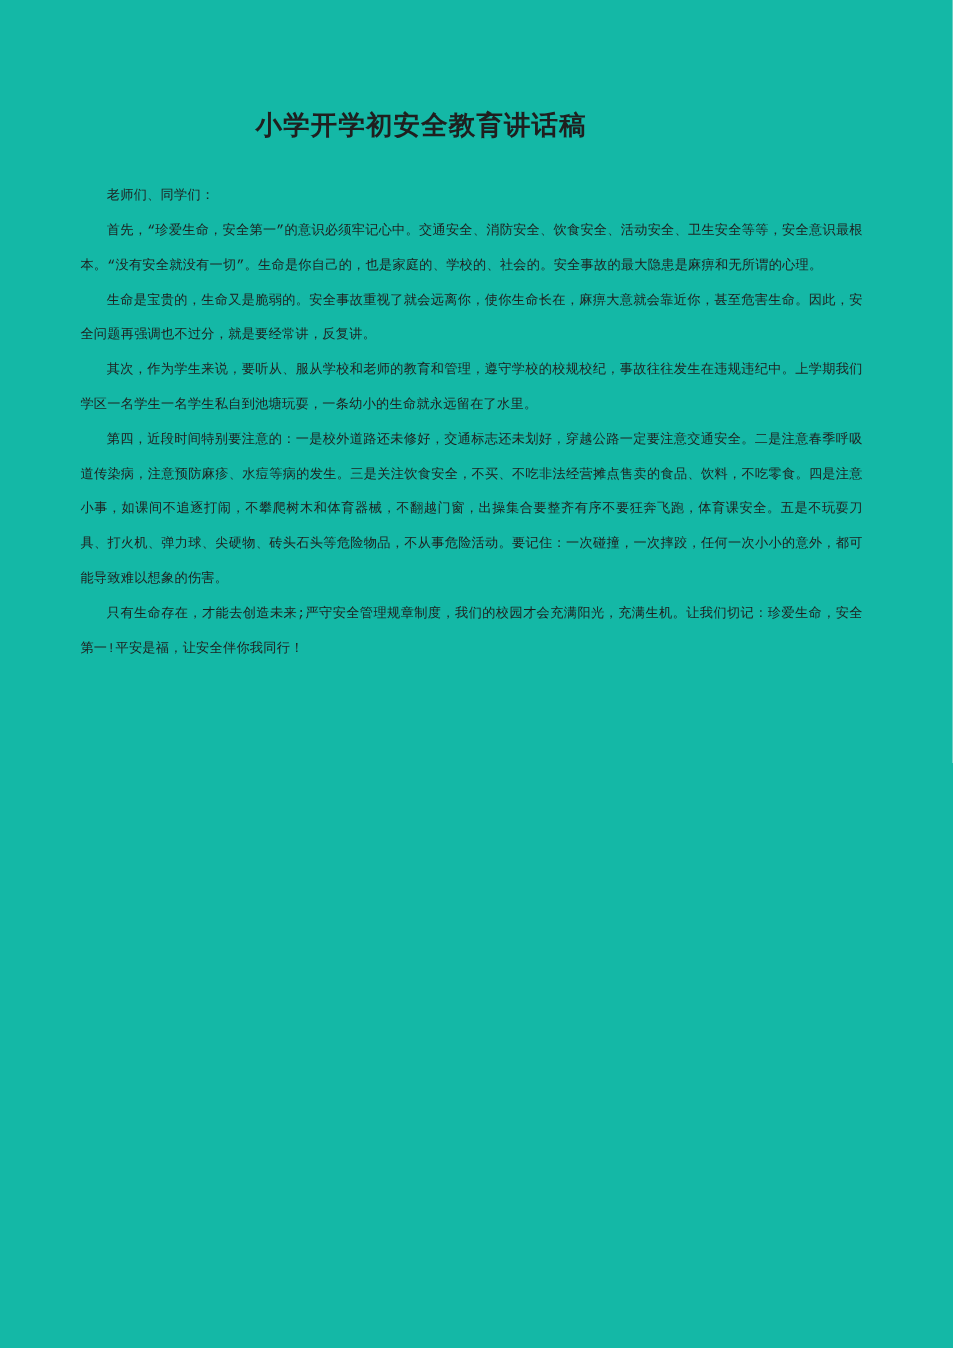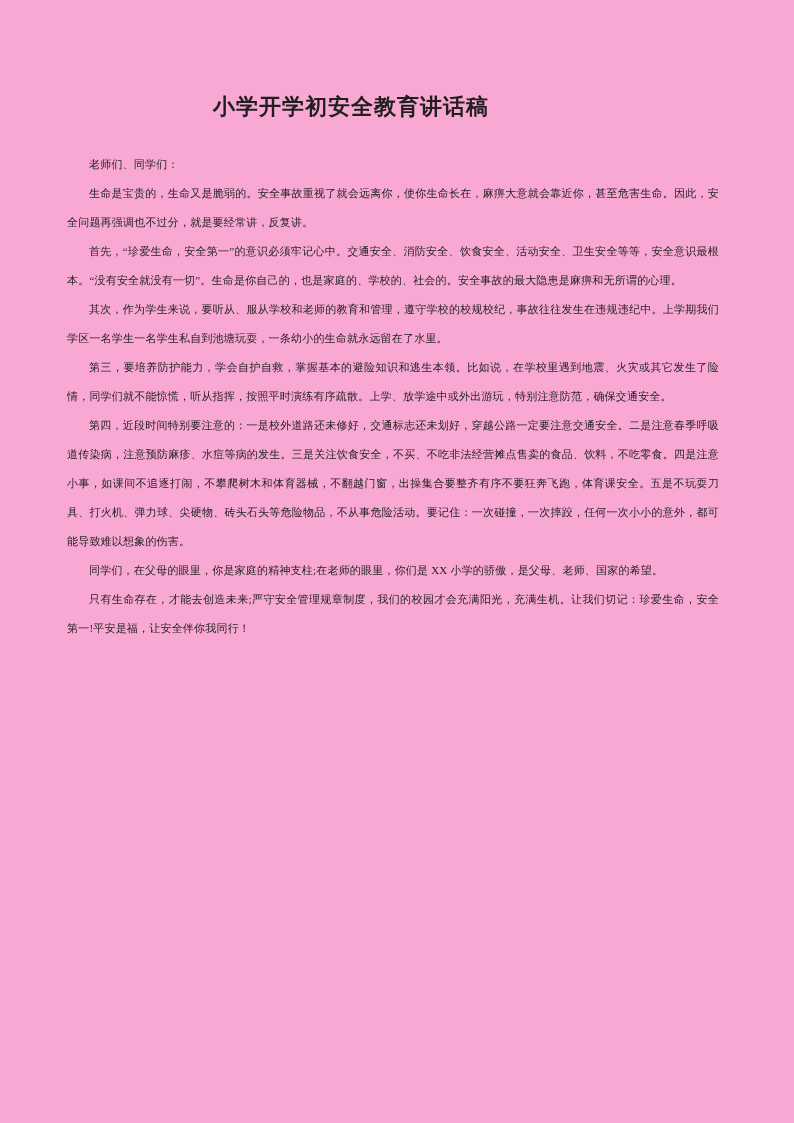--- a/index.html
+++ b/index.html
@@ -32,26 +32,24 @@
     line-height: 29px;
     text-align: justify;
     text-indent: 2em;
     letter-spacing: 0.2px;
     word-break: break-all;
   }
 </style>
 </head>
 <body>
 
-<div class="page" style="background: #f9a8d4; color: rgb(31, 31, 31);">
+<div class="page" style="background: #14b8a6; color: rgb(31, 31, 31); font-family: Liberation Mono, monospace;">
   <h1 class="doc-title">小学开学初安全教育讲话稿</h1>
 
   <div class="doc-body">
     <p>老师们、同学们：</p>
+    <p>首先，“珍爱生命，安全第一”的意识必须牢记心中。交通安全、消防安全、饮食安全、活动安全、卫生安全等等，安全意识最根本。“没有安全就没有一切”。生命是你自己的，也是家庭的、学校的、社会的。安全事故的最大隐患是麻痹和无所谓的心理。</p>
     <p>生命是宝贵的，生命又是脆弱的。安全事故重视了就会远离你，使你生命长在，麻痹大意就会靠近你，甚至危害生命。因此，安全问题再强调也不过分，就是要经常讲，反复讲。</p>
-    <p>首先，“珍爱生命，安全第一”的意识必须牢记心中。交通安全、消防安全、饮食安全、活动安全、卫生安全等等，安全意识最根本。“没有安全就没有一切”。生命是你自己的，也是家庭的、学校的、社会的。安全事故的最大隐患是麻痹和无所谓的心理。</p>
     <p>其次，作为学生来说，要听从、服从学校和老师的教育和管理，遵守学校的校规校纪，事故往往发生在违规违纪中。上学期我们学区一名学生一名学生私自到池塘玩耍，一条幼小的生命就永远留在了水里。</p>
-    <p>第三，要培养防护能力，学会自护自救，掌握基本的避险知识和逃生本领。比如说，在学校里遇到地震、火灾或其它发生了险情，同学们就不能惊慌，听从指挥，按照平时演练有序疏散。上学、放学途中或外出游玩，特别注意防范，确保交通安全。</p>
     <p>第四，近段时间特别要注意的：一是校外道路还未修好，交通标志还未划好，穿越公路一定要注意交通安全。二是注意春季呼吸道传染病，注意预防麻疹、水痘等病的发生。三是关注饮食安全，不买、不吃非法经营摊点售卖的食品、饮料，不吃零食。四是注意小事，如课间不追逐打闹，不攀爬树木和体育器械，不翻越门窗，出操集合要整齐有序不要狂奔飞跑，体育课安全。五是不玩耍刀具、打火机、弹力球、尖硬物、砖头石头等危险物品，不从事危险活动。要记住：一次碰撞，一次摔跤，任何一次小小的意外，都可能导致难以想象的伤害。</p>
-    <p>同学们，在父母的眼里，你是家庭的精神支柱;在老师的眼里，你们是 XX 小学的骄傲，是父母、老师、国家的希望。</p>
     <p>只有生命存在，才能去创造未来;严守安全管理规章制度，我们的校园才会充满阳光，充满生机。让我们切记：珍爱生命，安全第一!平安是福，让安全伴你我同行！</p>
   </div>
 </div>
 
 </body></html>

